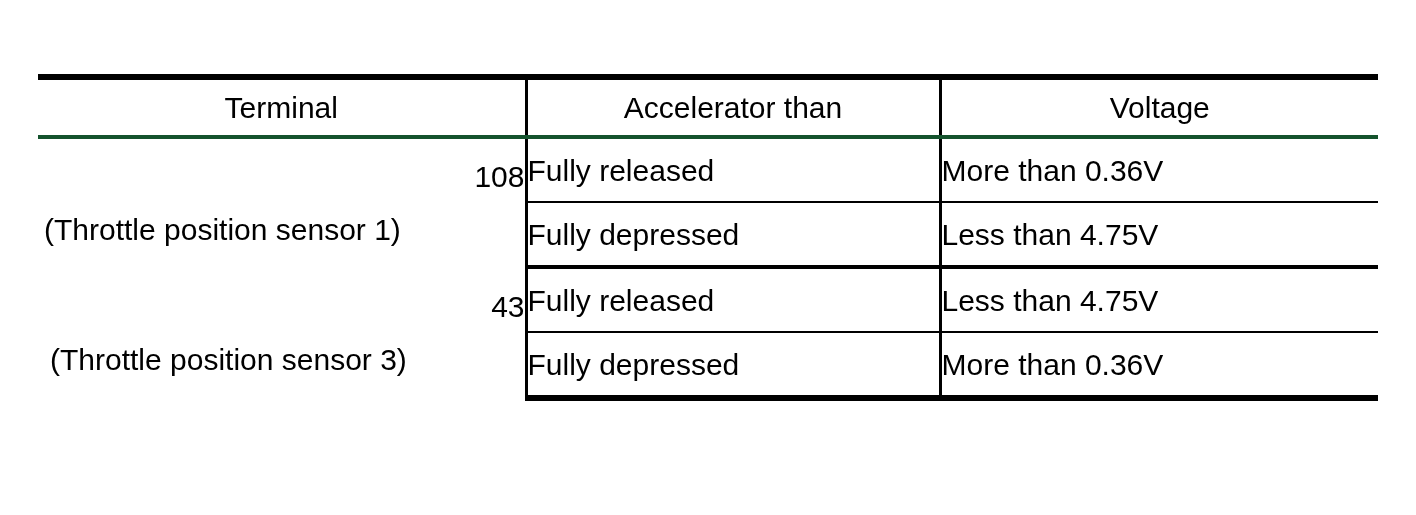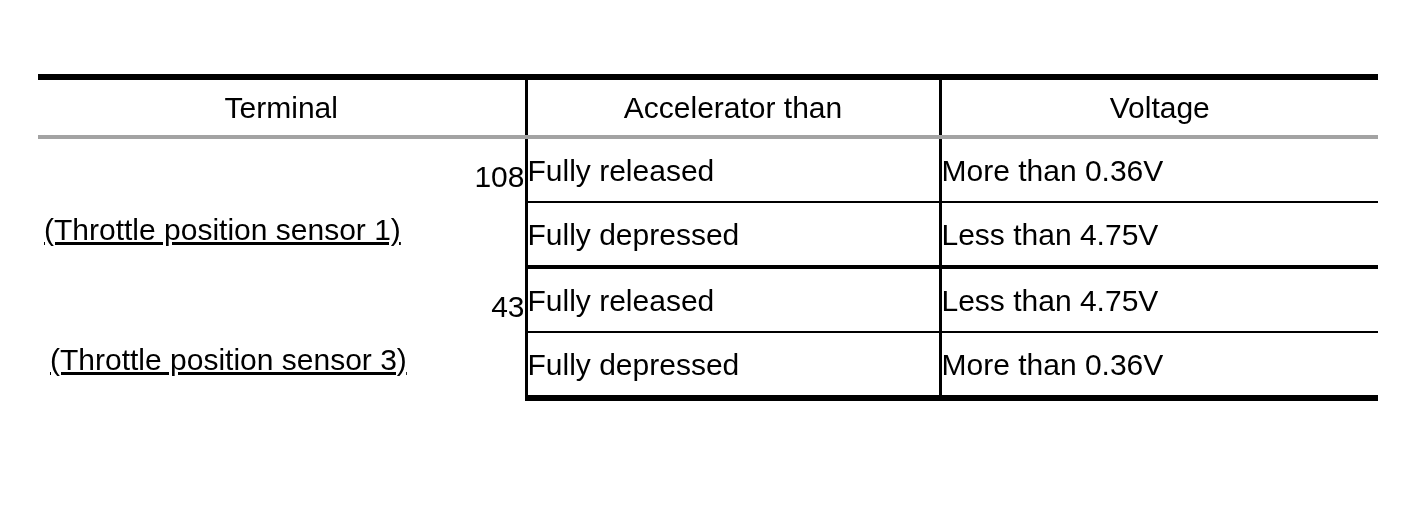--- a/index.html
+++ b/index.html
@@ -48,21 +48,21 @@
   .col-terminal  { width: 488px; }
   .col-pedal     { width: 414px; }
   .col-voltage   { width: 438px; }
 
   
   .vdiv-right { border-right: 3px solid #000; }
 
   
   .rule-top td { border-top: 6px solid #000; }
   
-  .rule-head td { border-bottom: 4px solid #a3a3a3; }
+  .rule-head td { border-bottom: 4px solid #14532d; }
   
   .rule-group td { border-bottom: 4px solid #000; }
   
   .rule-thin { border-bottom: 2px solid #000; }
   
   .rule-bottom td { border-bottom: 6px solid #000; }
 
   .hdr-cell {
     height: 55px;
     text-align: center;
@@ -80,21 +80,20 @@
 
   .terminal-number {
     display: block;
     text-align: right;
   }
   .terminal-desc {
     display: block;
     text-align: left;
     padding-left: 6px;
     margin-top: 20px;
-    text-decoration: underline;
   }
   .terminal-desc.indent-more {
     padding-left: 12px;
   }
 
   
   .figure-caption {
     position: absolute;
     left: 38px;
     top: 415px;

